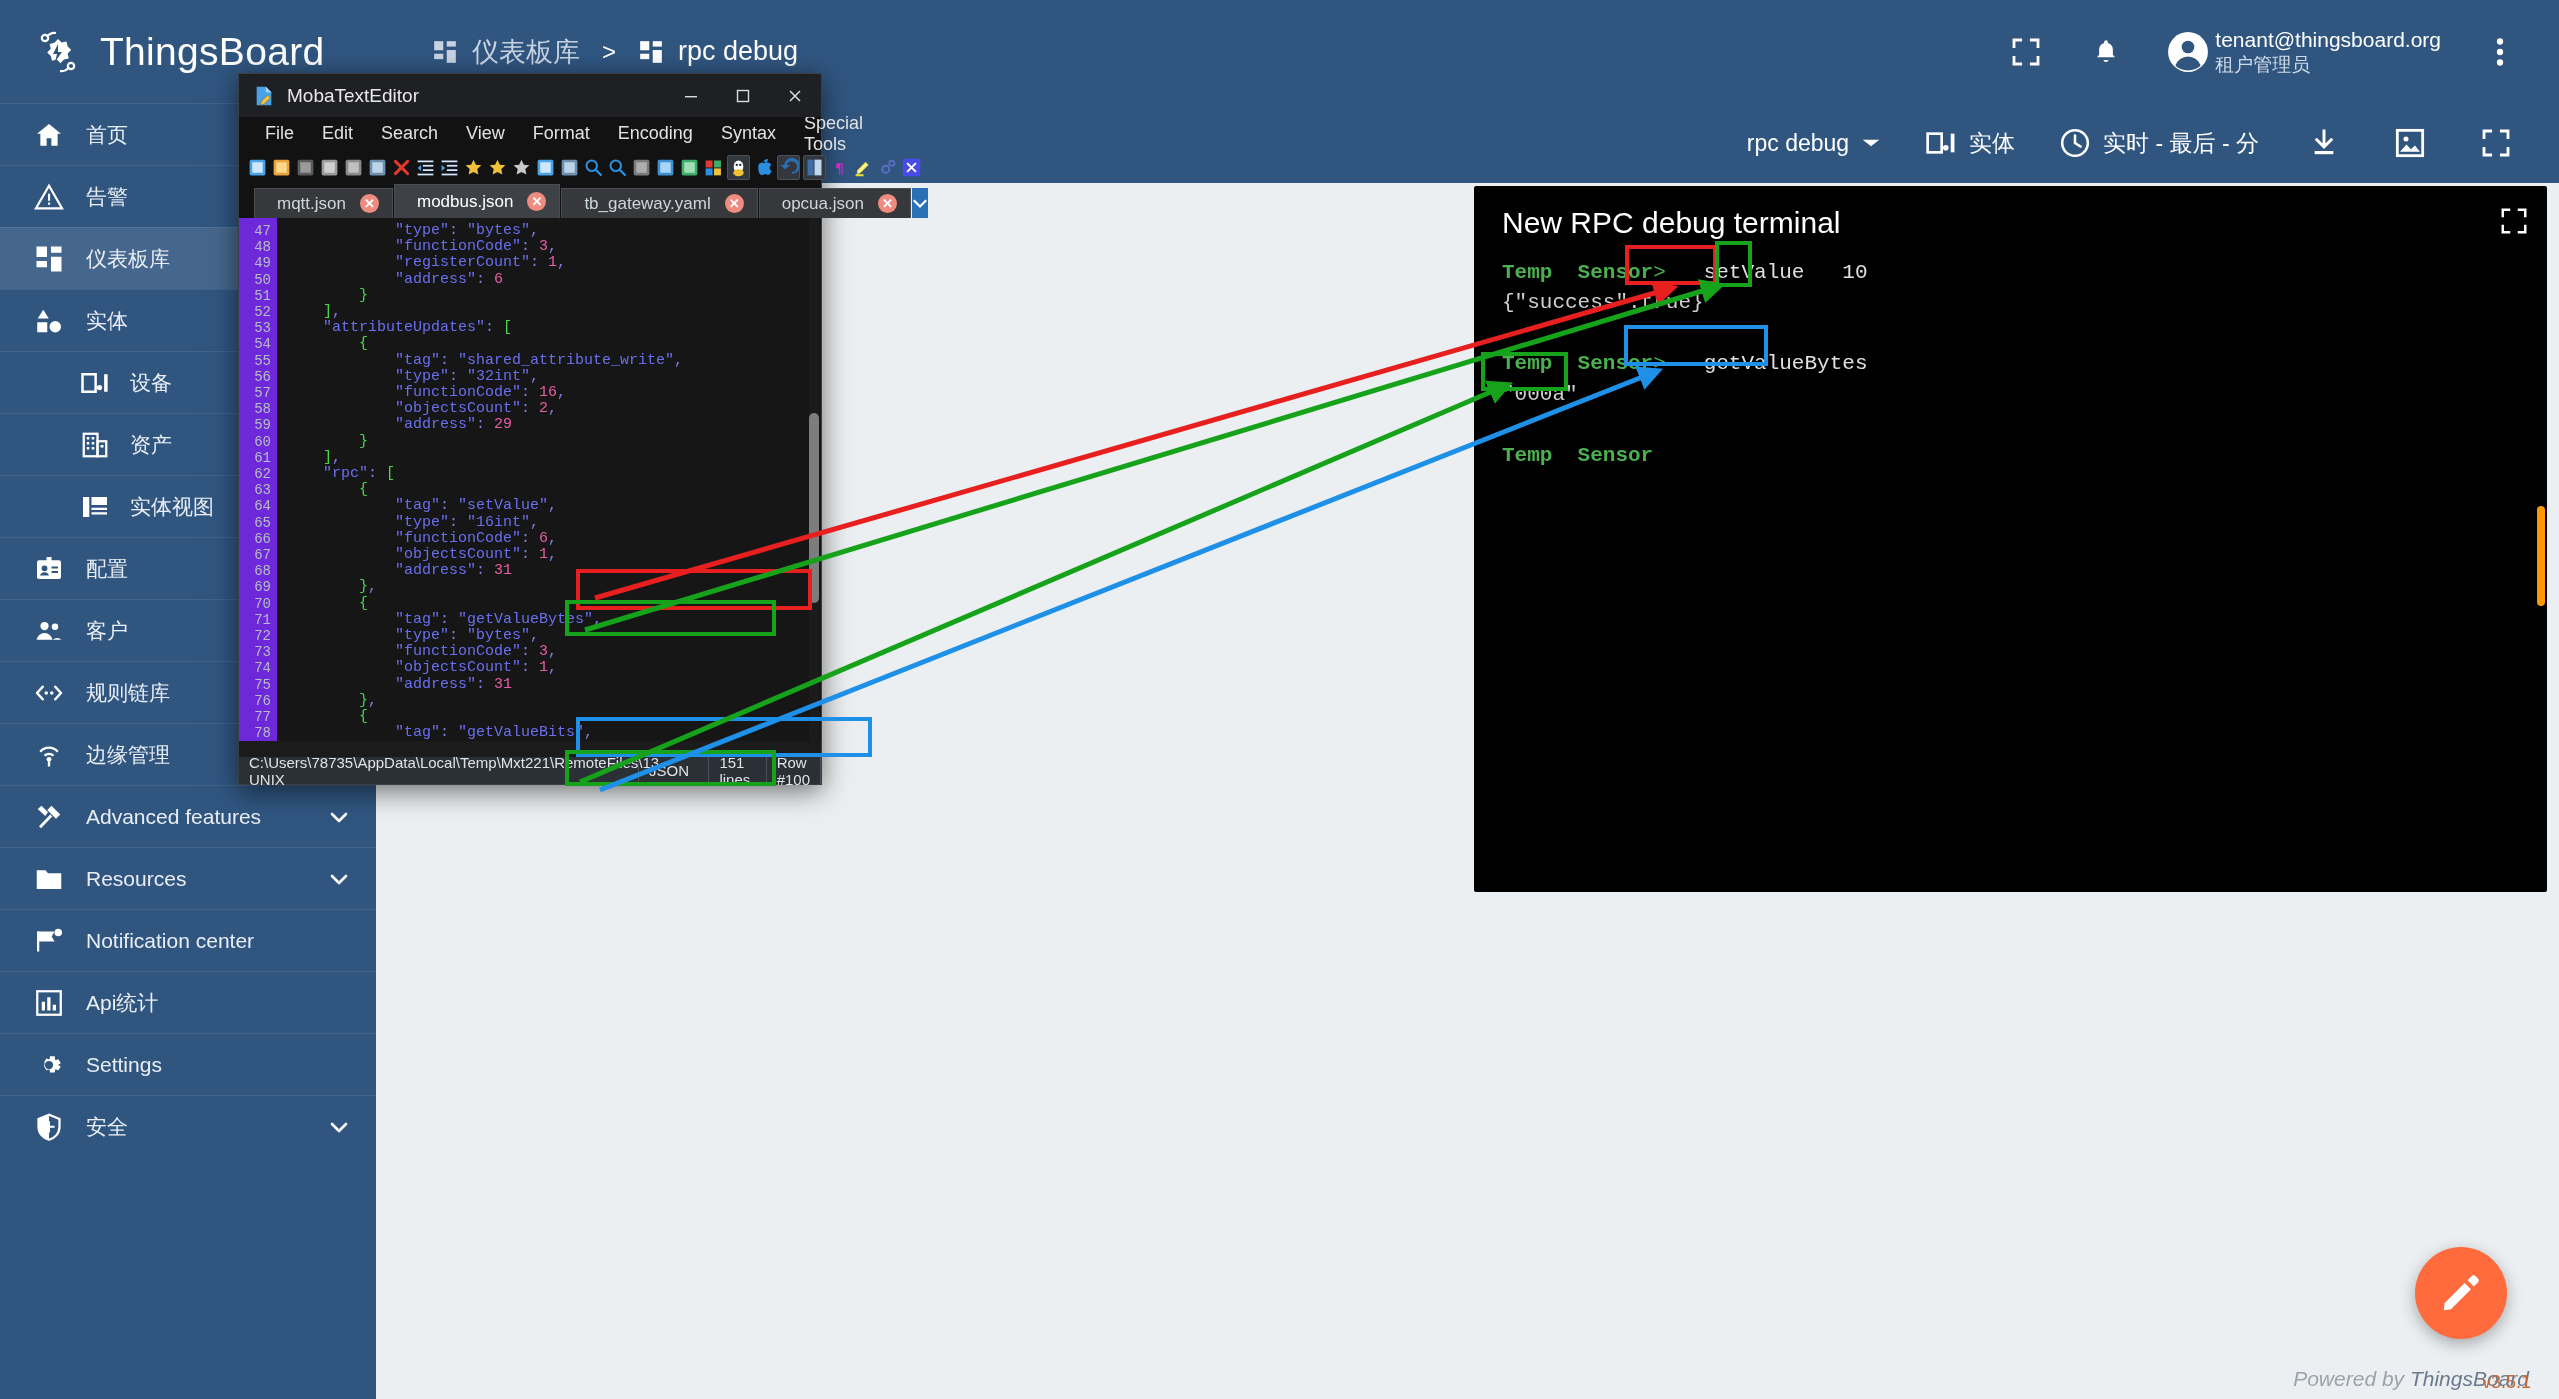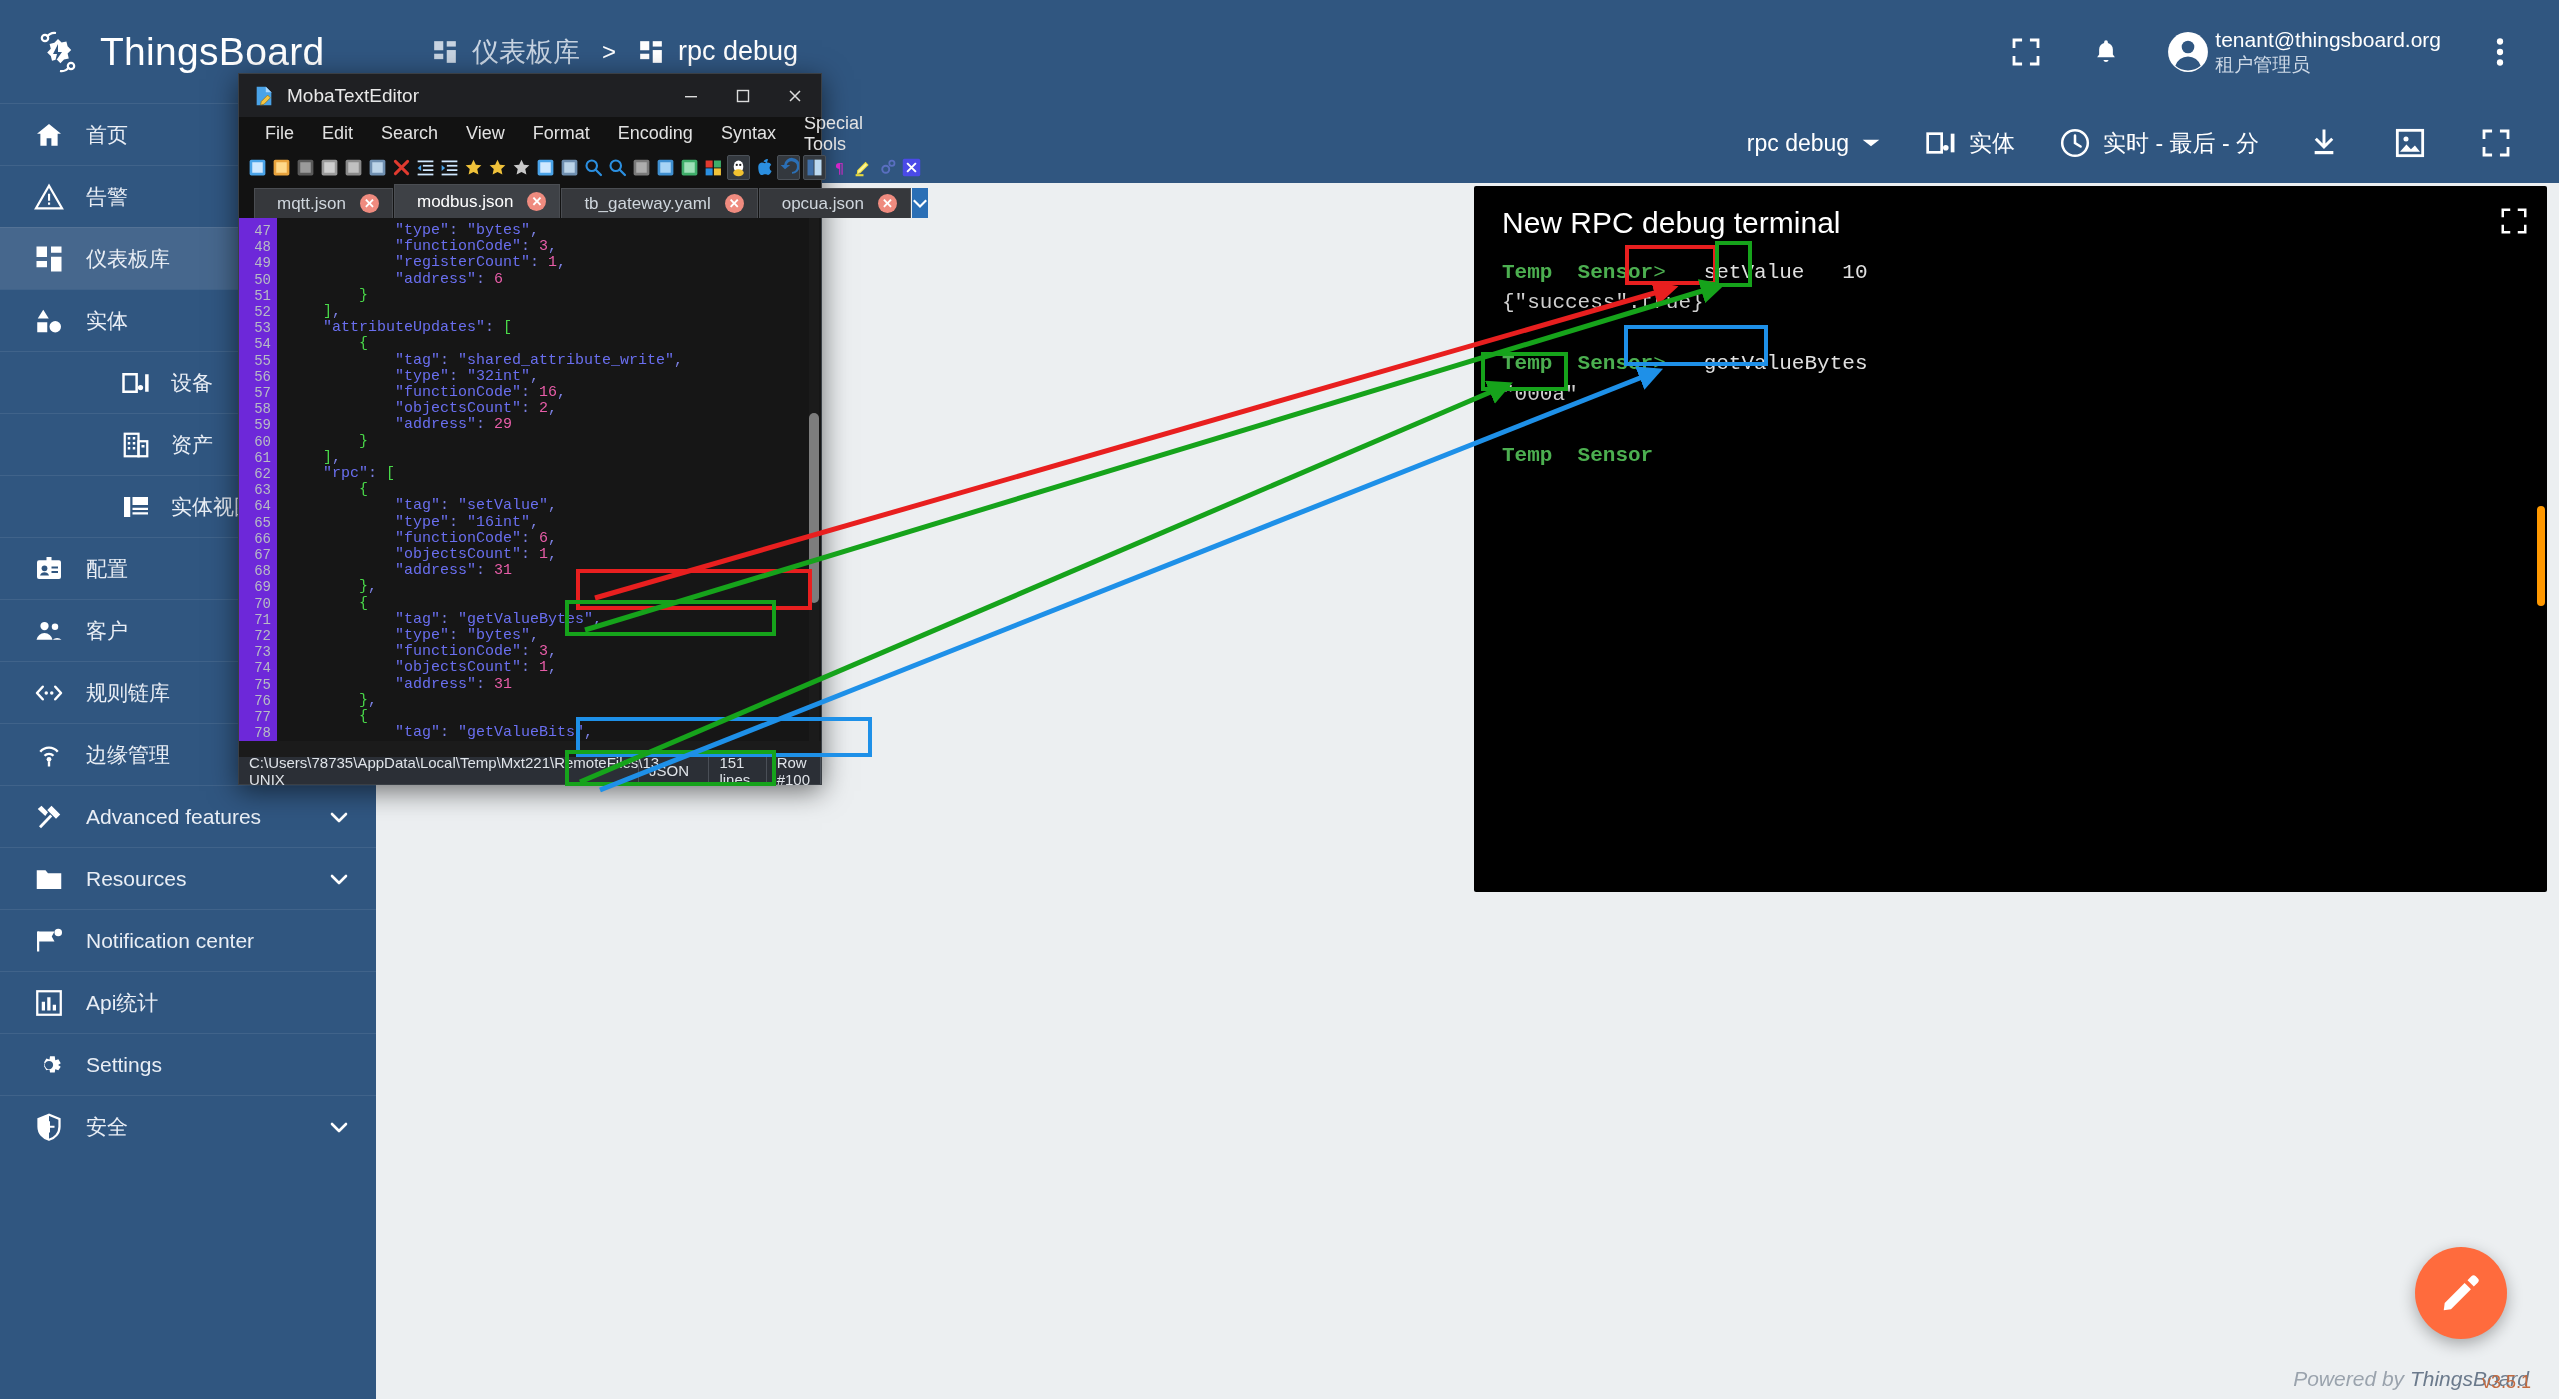--- a/index.html
+++ b/index.html
@@ -13,21 +13,21 @@
   #sidebar { position:absolute; left:0; top:0; width:376px; height:1399px;
     background:#305680; color:#fff; z-index:5; }
   #sidebar-logo { height:103px; display:flex; align-items:center; gap:18px;
     padding-left:34px; }
   #sidebar-logo .logo-txt { font-size:39px; font-weight:400; letter-spacing:.3px; color:#fff; }
   .sb-item { height:62px; display:flex; align-items:center; padding-left:32px;
     border-top:1px solid rgba(255,255,255,.08); font-size:21px; color:#e9eef5;
     position:relative; cursor:pointer; }
   .sb-item .ico { width:34px; height:30px; display:flex; align-items:center;
     justify-content:center; margin-right:20px; flex:0 0 34px; }
-  .sb-item.child { padding-left:119px; }
+  .sb-item.child { padding-left:78px; }
   .sb-item.child .ico { margin-right:18px; }
   .sb-item.active { background:#46678d; }
   .sb-item .chev { position:absolute; right:28px; top:50%; transform:translateY(-50%);
     width:18px; height:18px; }
   .sb-item .lbl { white-space:nowrap; }
 
   
   #header { position:absolute; left:376px; top:0; right:0; height:103px;
     background:#305680; color:#fff; display:flex; align-items:center; z-index:4; }
   #breadcrumb { display:flex; align-items:center; gap:16px; margin-left:56px; font-size:27px; }

